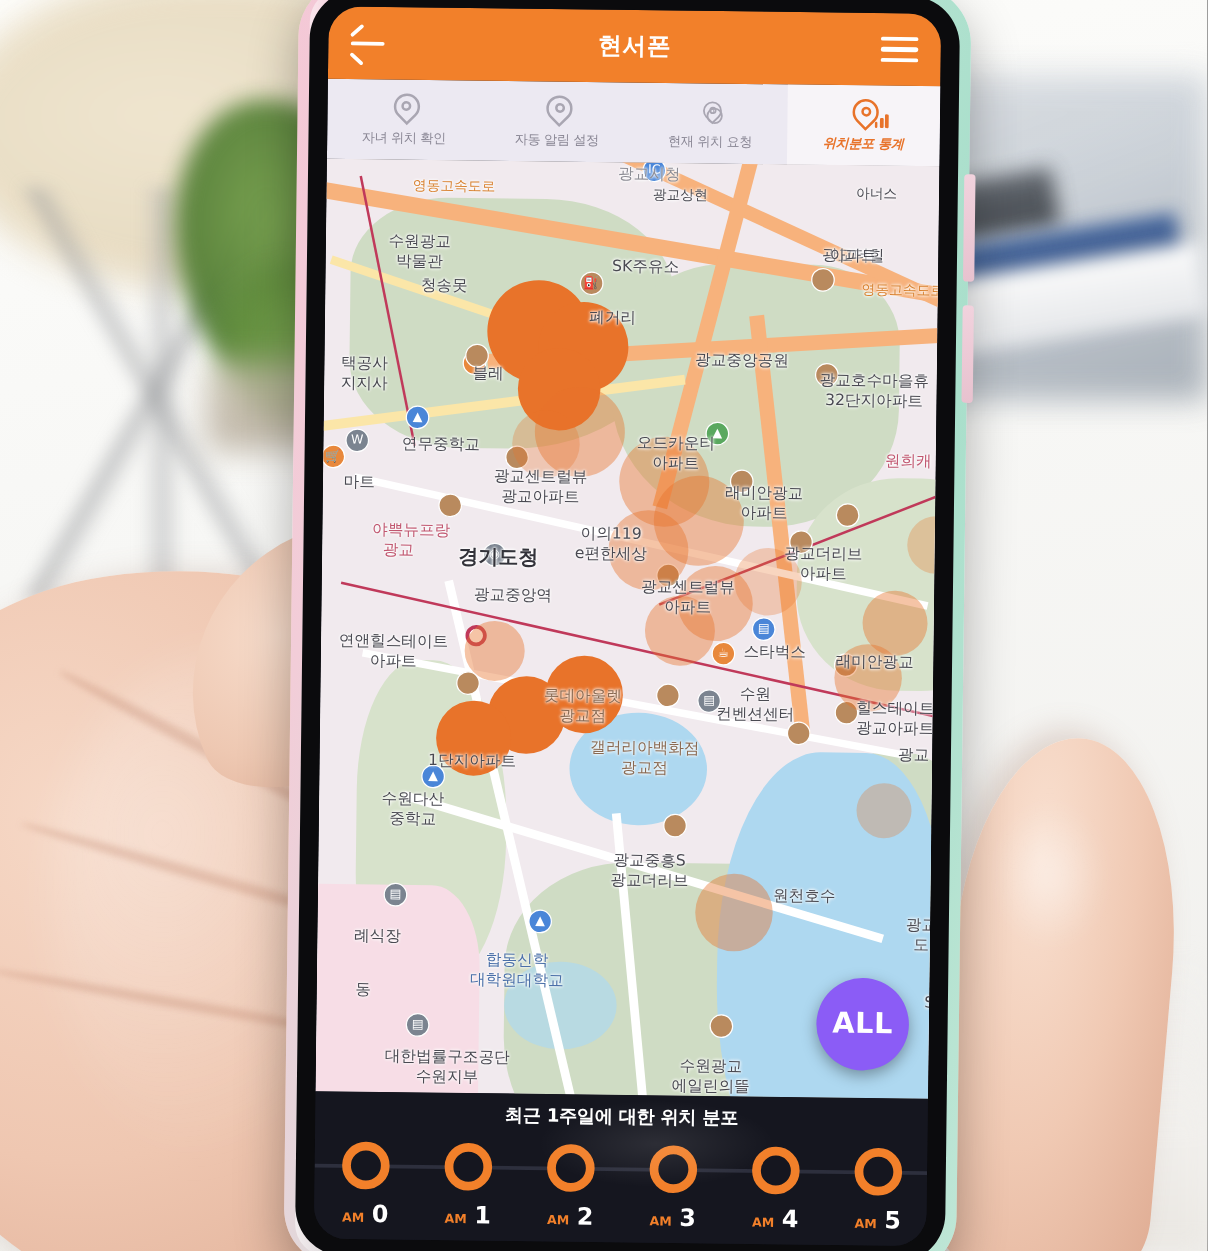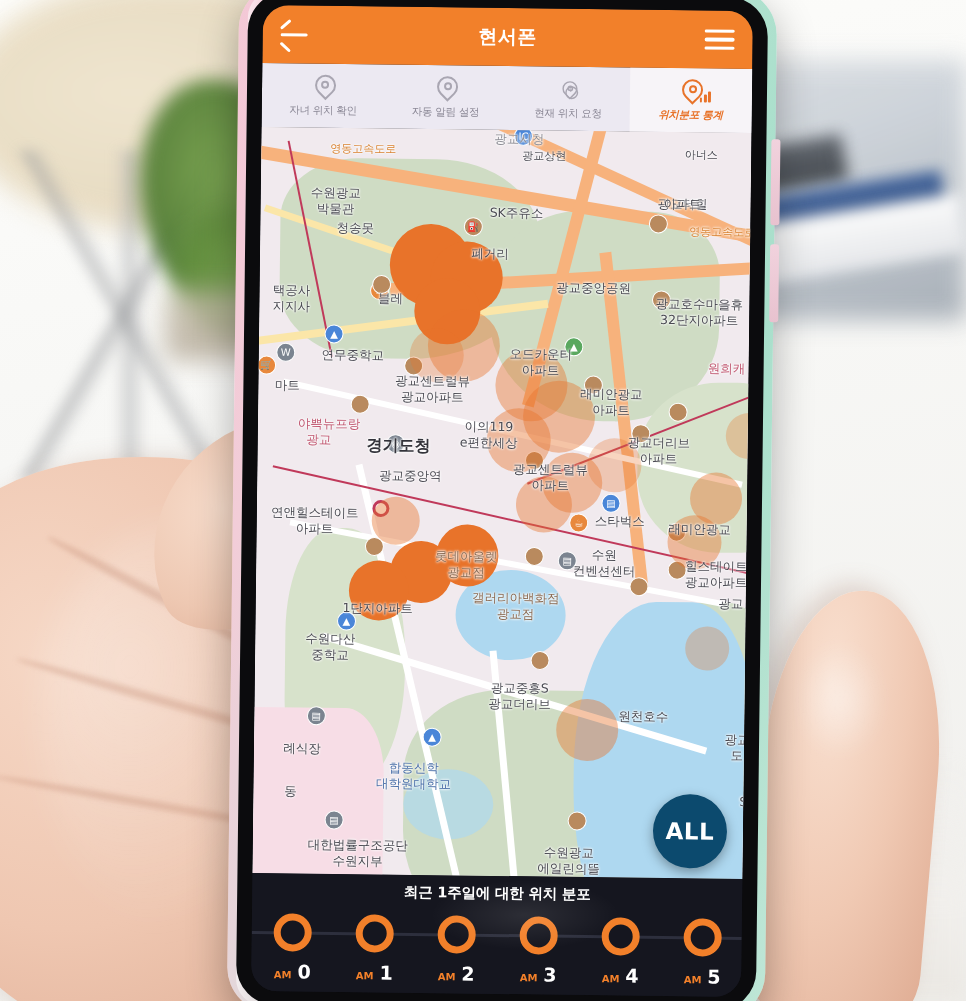--- a/index.html
+++ b/index.html
@@ -153,22 +153,22 @@
   .poi.cafe{background:#e8883c;}
   .poi.school{background:#4a86d8;}
   .poi.park{background:#5aa85f;}
   .poi.mart{background:#e8883c;}
   .poi.gov{background:#7b8490;}
   .poi.metro{background:#fff;border:3px solid #c0395a;width:11px;height:11px;}
   .blob{position:absolute;border-radius:50%;transform:translate(-50%,-50%);
     background:#e8732a;}
   .blob.soft{background:rgba(232,115,42,.42);}
   .blob.soft2{background:rgba(232,115,42,.30);}
-  .allbtn{position:absolute;right:16px;bottom:10px;width:74px;height:74px;border-radius:50%;
-    background:#0c4a6e;color:#fff;display:flex;align-items:center;justify-content:center;
+  .allbtn{position:absolute;right:16px;bottom:22px;width:74px;height:74px;border-radius:50%;
+    background:#8b5cf6;color:#fff;display:flex;align-items:center;justify-content:center;
     font-size:23px;font-weight:700;letter-spacing:.5px;cursor:pointer;
     box-shadow:0 4px 12px rgba(0,0,0,.35);}
 
   
   .timeline{height:110px;background:#15161f;position:relative;padding-top:8px;}
   .tl-title{text-align:center;color:#fff;font-size:14.5px;font-weight:700;letter-spacing:-.2px;}
   .tl-track{position:absolute;left:0;right:0;top:58px;height:3px;background:#2d2f3d;}
   .tl-items{position:absolute;left:0;right:0;top:40px;display:flex;}
   .tl-item{flex:0 0 82px;display:flex;flex-direction:column;align-items:center;cursor:pointer;}
   .tl-dot{width:24px;height:24px;border-radius:50%;border:7px solid #f2802a;background:#15161f;}

